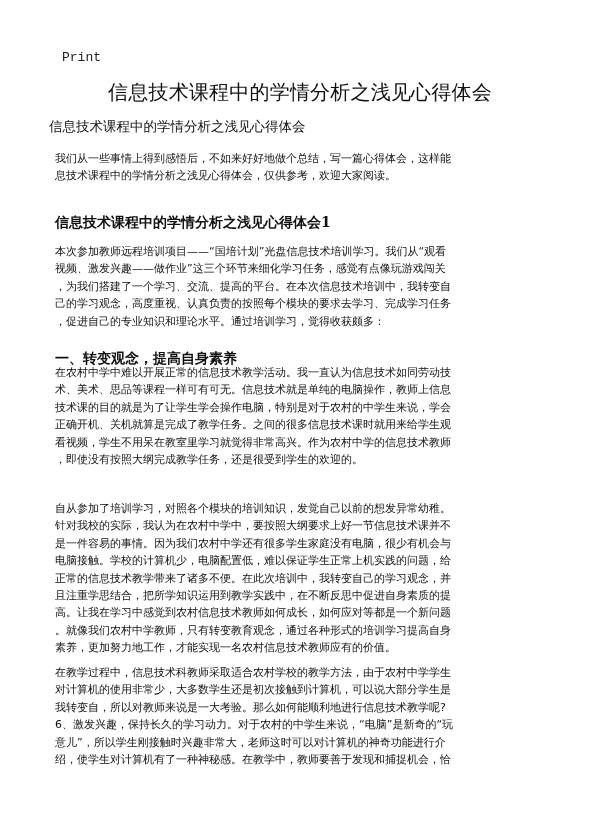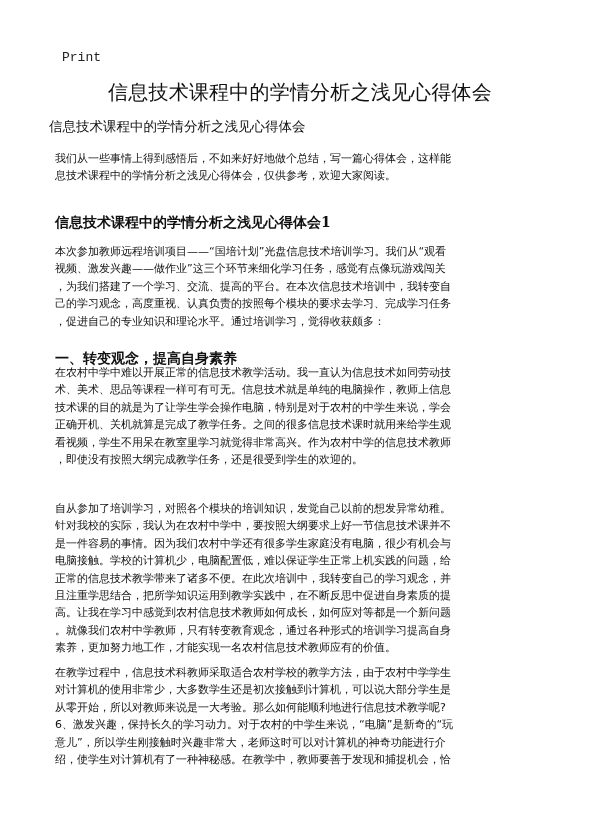--- a/index.html
+++ b/index.html
@@ -76,17 +76,17 @@
   <span class="line">正常的信息技术教学带来了诸多不便。在此次培训中，我转变自己的学习观念，并</span>
   <span class="line">且注重学思结合，把所学知识运用到教学实践中，在不断反思中促进自身素质的提</span>
   <span class="line">高。让我在学习中感觉到农村信息技术教师如何成长，如何应对等都是一个新问题</span>
   <span class="line">。就像我们农村中学教师，只有转变教育观念，通过各种形式的培训学习提高自身</span>
   <span class="line">素养，更加努力地工作，才能实现一名农村信息技术教师应有的价值。</span>
 </div>
 
 <div class="para" style="top:664px;">
   <span class="line">在教学过程中，信息技术科教师采取适合农村学校的教学方法，由于农村中学学生</span>
   <span class="line">对计算机的使用非常少，大多数学生还是初次接触到计算机，可以说大部分学生是</span>
-  <span class="line">从零开始，所以对教师来说是一大考验。那么如何能顺利地进行信息技术教学呢?</span>
+  <span class="line">我转变自，所以对教师来说是一大考验。那么如何能顺利地进行信息技术教学呢?</span>
   <span class="line">6、激发兴趣，保持长久的学习动力。对于农村的中学生来说，“电脑”是新奇的“玩</span>
   <span class="line">意儿”，所以学生刚接触时兴趣非常大，老师这时可以对计算机的神奇功能进行介</span>
   <span class="line">绍，使学生对计算机有了一种神秘感。在教学中，教师要善于发现和捕捉机会，恰</span>
 </div>
 
 </body></html>

